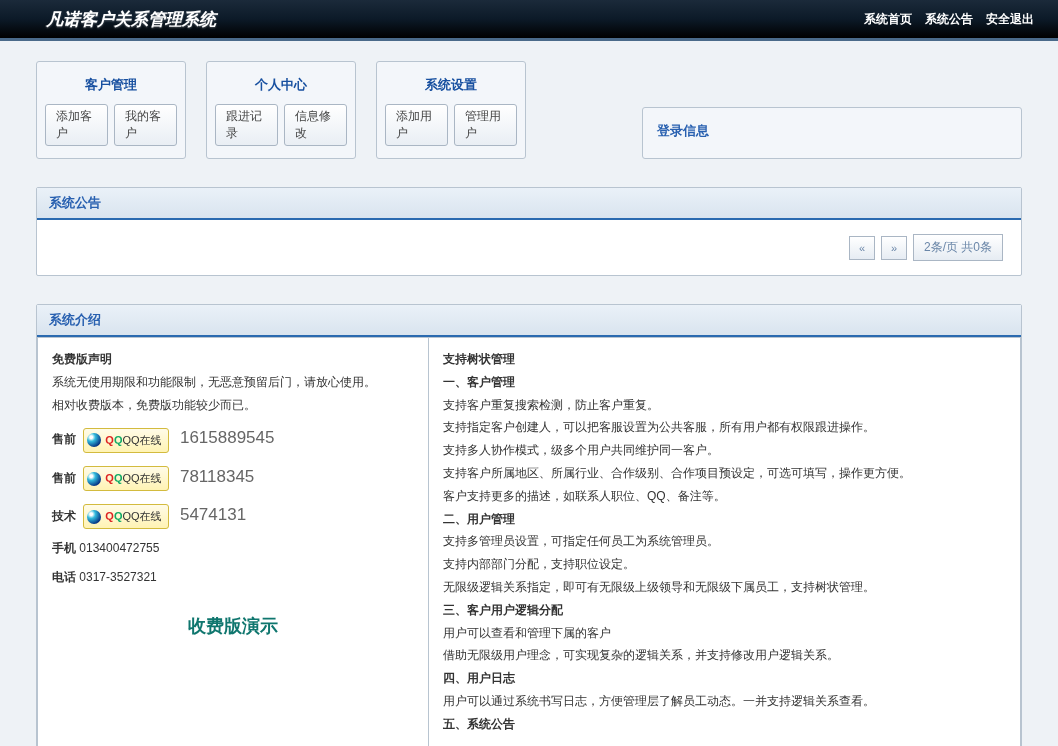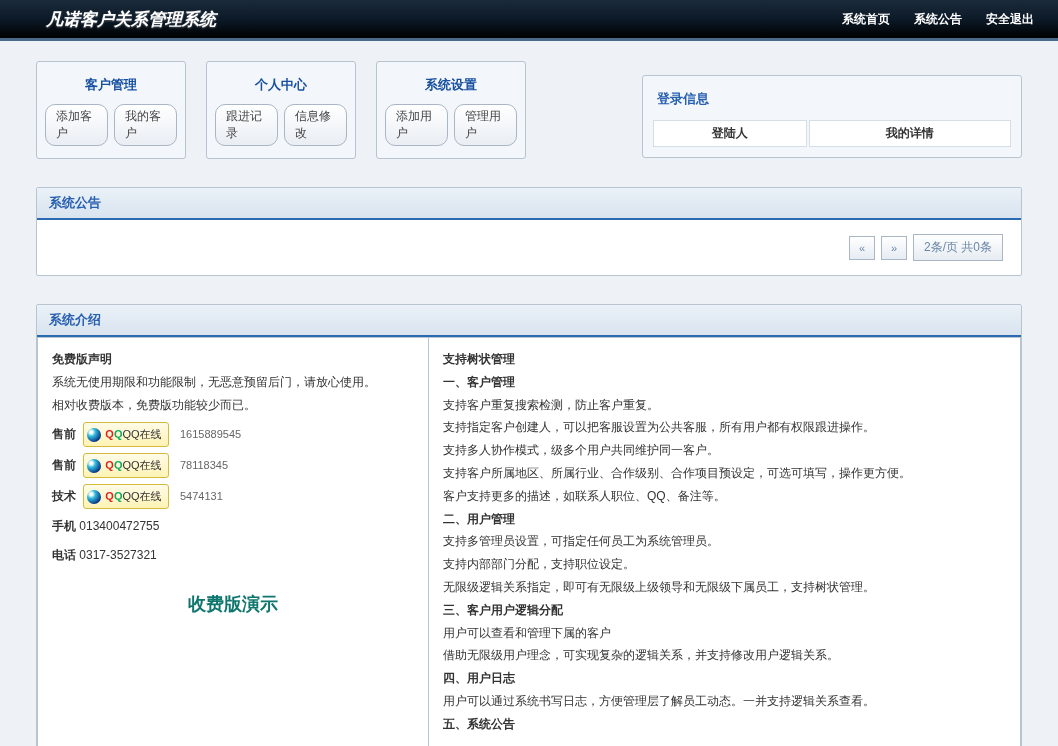--- a/index.html
+++ b/index.html
@@ -18,50 +18,50 @@
     padding: 0 24px 0 46px;
     border-bottom: 3px solid #4a6a8a;
   }
   .topbar .title {
     color: #fff;
     font-size: 17px;
     font-style: italic;
     font-weight: bold;
     text-shadow: 0 1px 2px rgba(255,255,255,0.3);
   }
-  .topbar .nav { display: flex; gap: 24px; }
+  .topbar .nav { display: flex; gap: 13px; }
   .topbar .nav a {
     color: #fff;
     font-weight: bold;
     font-size: 12px;
     text-decoration: none;
     cursor: pointer;
   }
   .page {
     padding: 20px 36px 10px 36px;
   }
-  .toprow { display: flex; gap: 20px; align-items: center; }
+  .toprow { display: flex; gap: 20px; align-items: flex-end; }
   .card {
     background: #f3f6fa;
     border: 1px solid #b8c4d0;
     border-radius: 3px;
     padding: 8px;
   }
   .card .card-title {
     color: #1850a0;
     font-weight: bold;
     font-size: 13px;
     padding: 6px 4px 10px 4px;
     text-align: center;
   }
   .card .btns { display: flex; gap: 6px; justify-content: center; padding-bottom: 4px; }
   .pill {
     background: linear-gradient(#fff,#e9eef4);
     border: 1px solid #aab6c4;
-    border-radius: 10px;
+    border-radius: 3px;
     padding: 3px 10px;
     font-size: 12px;
     color: #444;
     cursor: pointer;
   }
   .card-sm { width: 150px; }
   .login-card { width: 380px; margin-left: auto; margin-top: 12px; }
   .login-card .card-title { text-align: left; color: #2860b0; padding-left: 6px; }
   .login-table { width: 100%; border-collapse: separate; border-spacing: 2px; }
   .login-table th, .login-table td {
@@ -121,21 +121,21 @@
     font-size: 11px;
     vertical-align: middle;
     margin: 0 4px;
   }
   .qqimg .qicon { width:14px; height:14px; border-radius:50%; background: radial-gradient(circle at 30% 30%, #fff 0 10%, #3bd 30%, #027 80%); margin-right:4px; }
   .qqimg .q { font-weight:bold; }
   .qqimg .q1 { color:#d22; }
   .qqimg .q2 { color:#1a6; }
   .contact-row { margin-top: 6px; }
   .contact-row b.lbl { font-weight: bold; }
-  .qqnum { color:#666; font-size:11px; margin-left:4px; }
+  .qqnum { color:#666; font-size:17px; margin-left:4px; }
 </style>
 </head>
 <body>
 
 <div class="topbar">
   <div class="title">凡诺客户关系管理系统</div>
   <div class="nav">
     <a>系统首页</a>
     <a>系统公告</a>
     <a>安全退出</a>
@@ -163,24 +163,20 @@
       <div class="card-title">系统设置</div>
       <div class="btns">
         <span class="pill">添加用户</span>
         <span class="pill">管理用户</span>
       </div>
     </div>
     <div class="card login-card">
       <div class="card-title">登录信息</div>
       <table class="login-table">
         <tbody>
-            <tr>
-          <th>登陆人</th>
-          <th>我的详情</th>
-        </tr>
       </tbody>
         </table>
     </div>
   </div>
 
   <div class="section">
     <div class="section-header">系统公告</div>
     <div class="section-body">
       <div class="pager">
         <div class="pagebtn">«</div>

